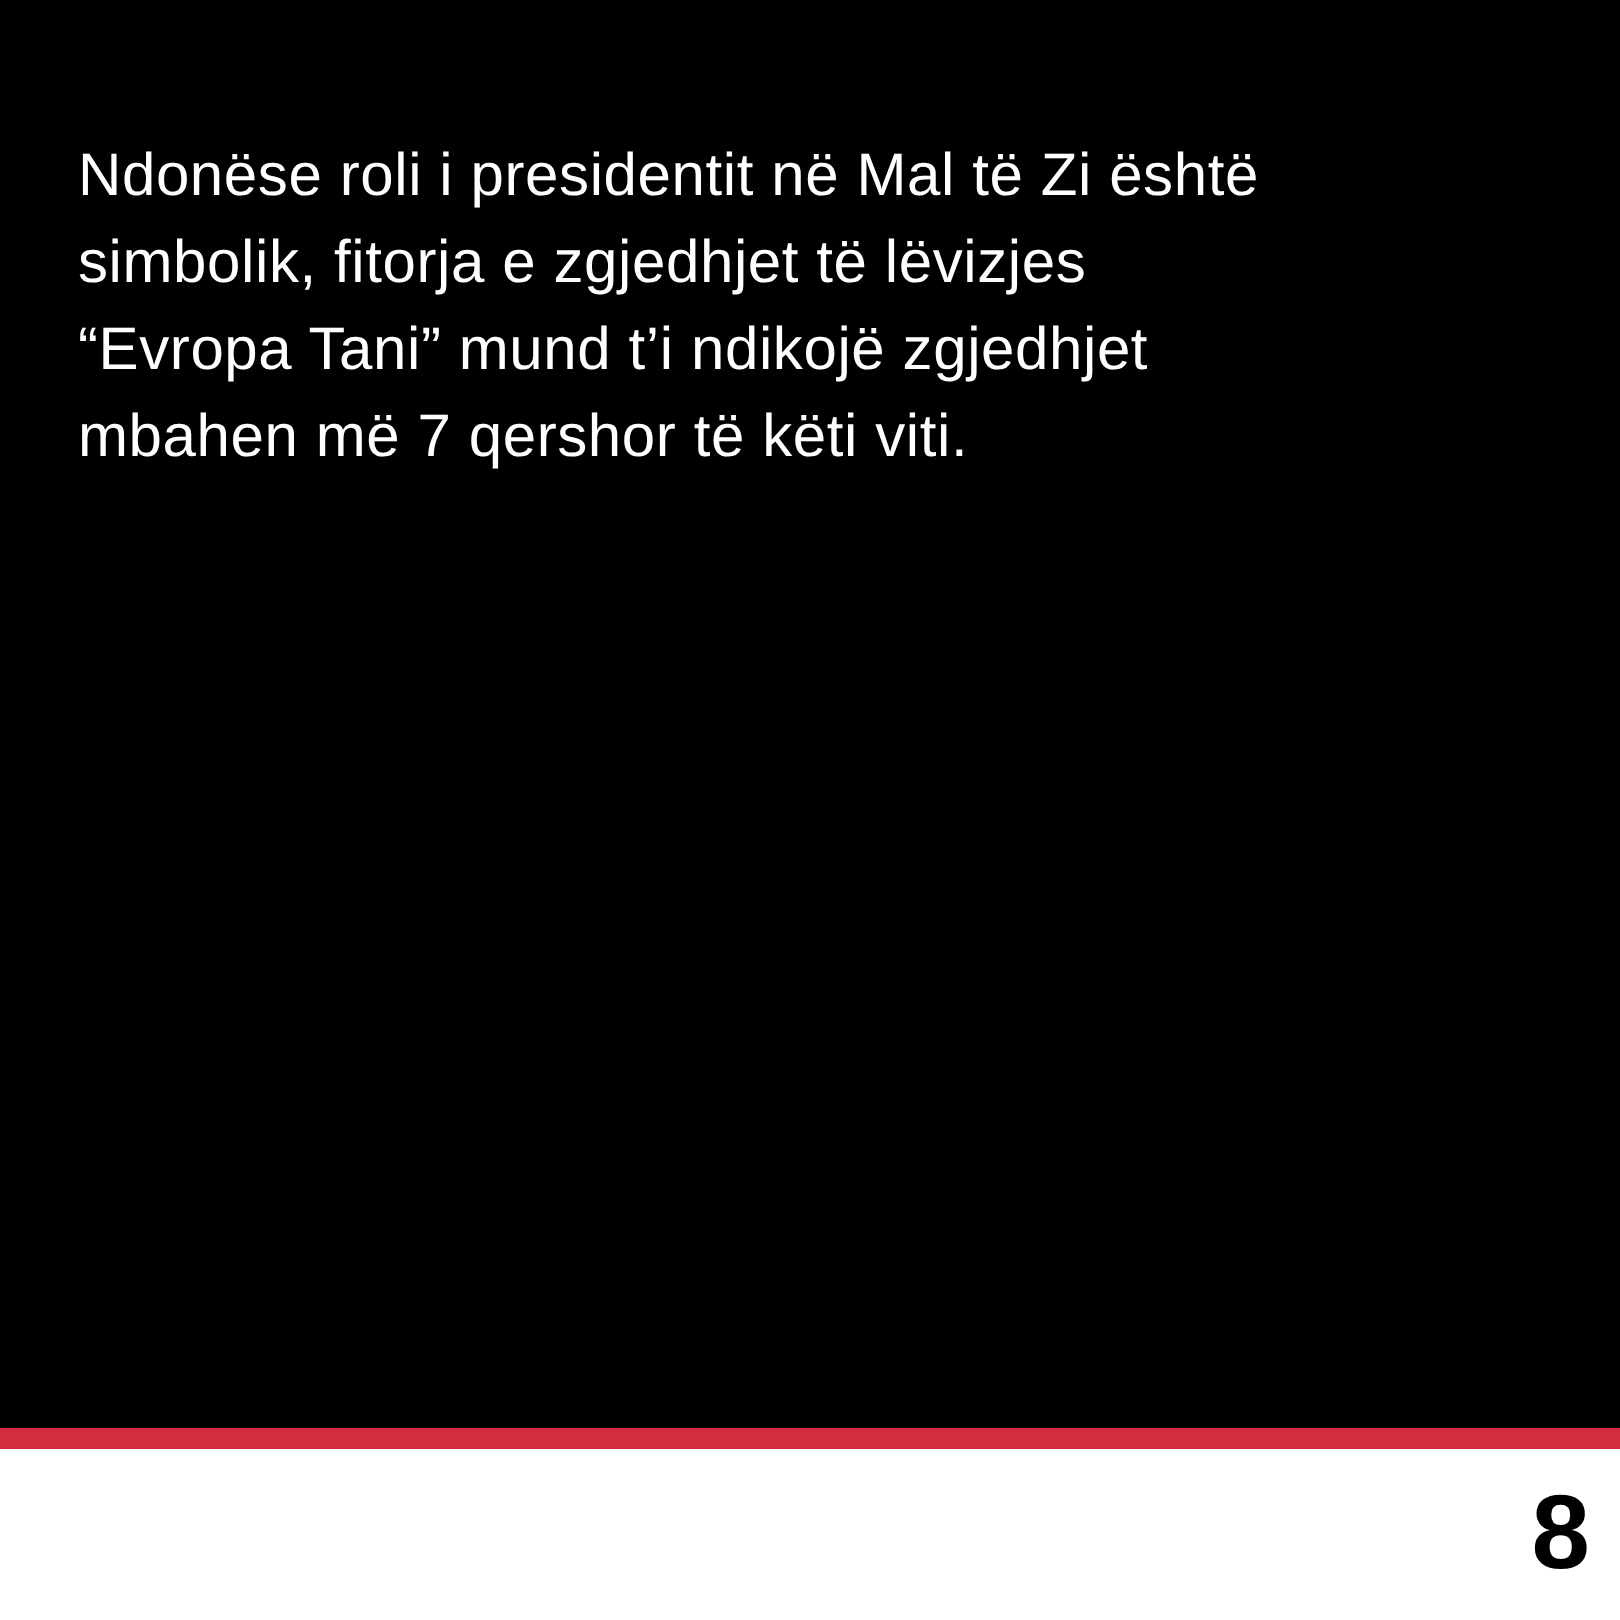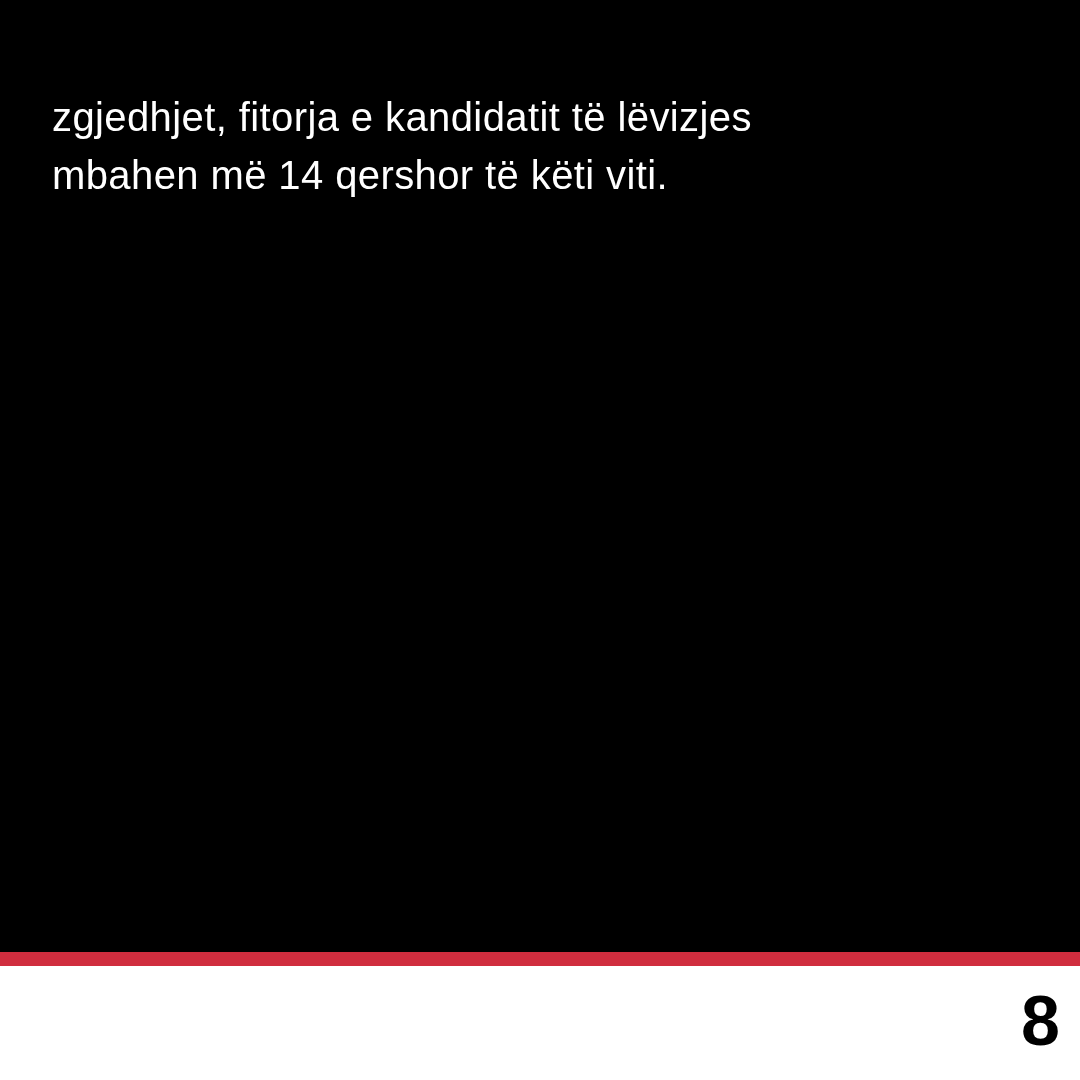--- a/index.html
+++ b/index.html
@@ -59,21 +59,23 @@
     line-height: 1;
     padding-bottom: 4px;
   }
 </style>
 </head>
 <body>
 
 <div class="slide">
   <div class="black-area">
     <div class="text-block">
-      <div class="text-line">zgjedhjet, fitorja e kandidatit të lëvizjes</div>
-      <div class="text-line">mbahen më 14 qershor të këti viti.</div>
+      <div class="text-line">Ndonëse roli i presidentit në Mal të Zi është</div>
+      <div class="text-line">simbolik, fitorja e zgjedhjet të lëvizjes</div>
+      <div class="text-line">“Evropa Tani” mund t’i ndikojë zgjedhjet</div>
+      <div class="text-line">mbahen më 7 qershor të këti viti.</div>
     </div>
   </div>
   <div class="stripe"></div>
   <div class="footer">
     <div class="page-number">8</div>
   </div>
 </div>
 
 </body></html>

